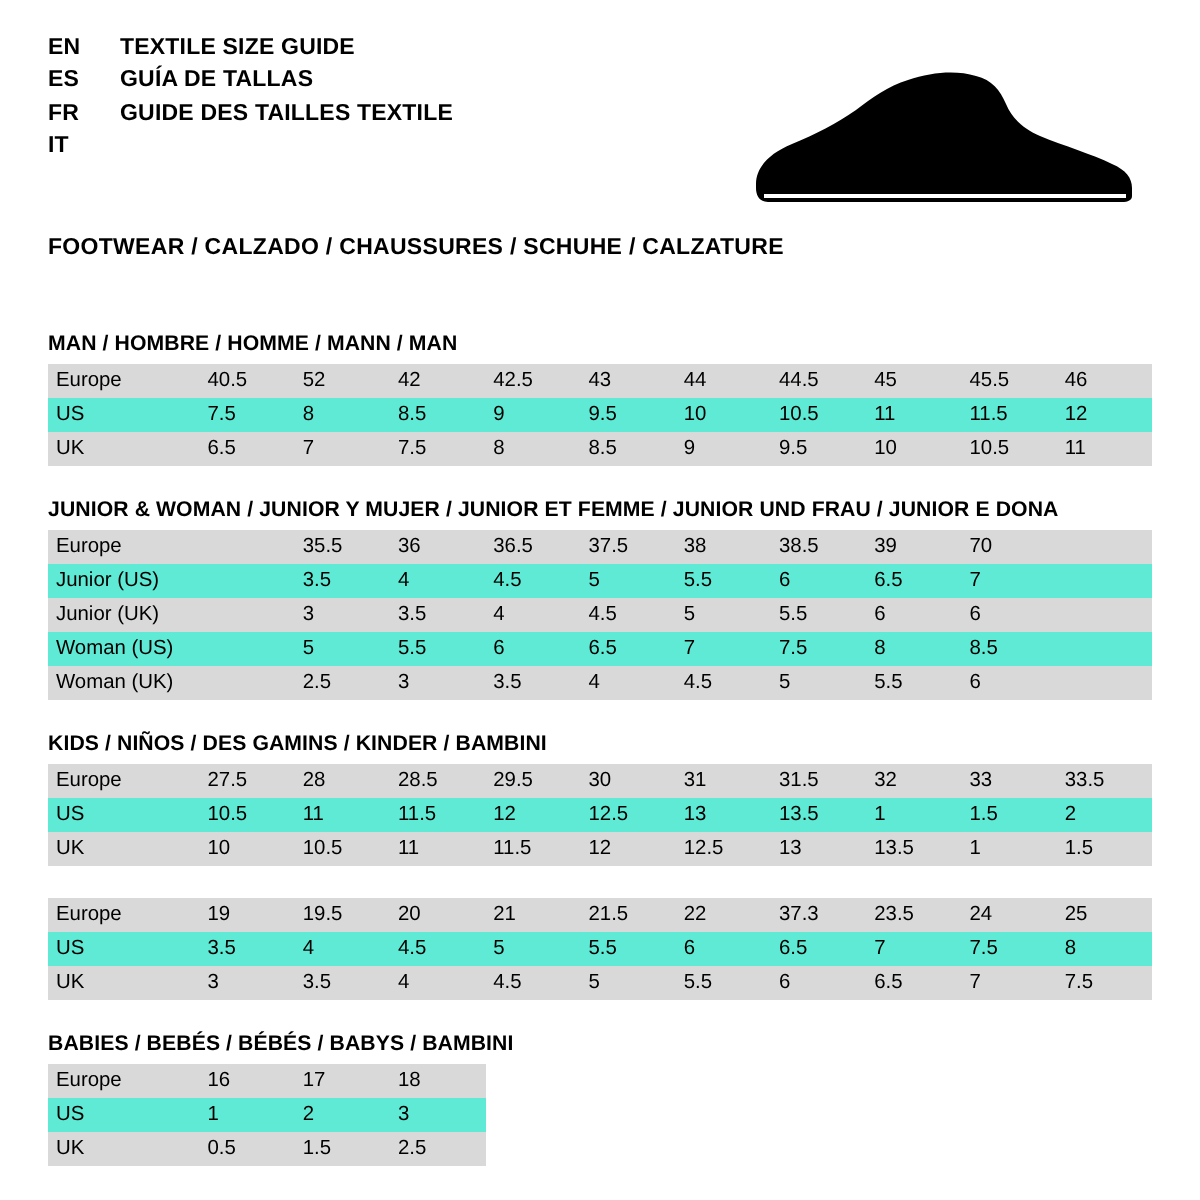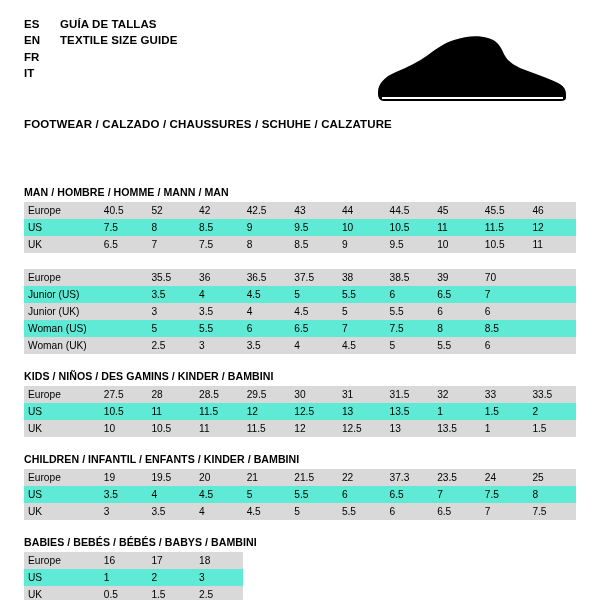--- a/index.html
+++ b/index.html
@@ -60,21 +60,21 @@
     margin-top: 8px;
     font-size: 11.5px;
     font-weight: bold;
     letter-spacing: 0.15px;
   }
 
   
   .section {
     margin-top: 16px;
   }
-  .section.first { margin-top: 56px; }
+  .section.first { margin-top: 36px; }
 
   .section-title {
     font-size: 10.6px;
     font-weight: bold;
     padding-bottom: 4px;
     letter-spacing: 0.05px;
   }
 
   table.size-table {
     border-collapse: collapse;
@@ -100,29 +100,30 @@
   .filler { background: #ffffff !important; }
 </style>
 </head>
 <body>
 
 <div class="page">
 
   <div class="header">
     <div class="lang-list">
       <div class="lang-row">
+        <span class="lang-code">EN</span>
+        <span class="lang-title">TEXTILE SIZE GUIDE</span>
+      </div>
+      <div class="lang-row">
         <span class="lang-code">ES</span>
         <span class="lang-title">GUÍA DE TALLAS</span>
       </div>
       <div class="lang-row">
-        <span class="lang-code">EN</span>
-        <span class="lang-title">TEXTILE SIZE GUIDE</span>
-      </div>
-      <div class="lang-row">
         <span class="lang-code">FR</span>
+        <span class="lang-title">GUIDE DES TAILLES TEXTILE</span>
       </div>
       <div class="lang-row">
         <span class="lang-code">IT</span>
       </div>
     </div>
 
     <div class="shoe-wrap">
       <svg viewBox="0 0 200 78" width="200" height="78" aria-hidden="true">
         <path fill="#000000" d="M8 60 C8 52 14 45 26 40 C38 35 48 30 58 23 C66 17 74 11 84 8
                                  C96 4 108 3 118 6 C126 8 130 13 133 20 C136 27 141 32 150 36
@@ -176,20 +177,21 @@
         <td>9.5</td>
         <td>10</td>
         <td>10.5</td>
         <td>11</td>
       </tr>
     </tbody>
       </table>
   </div>
 
   <div class="section">
+    <div class="section-title">JUNIOR &amp; WOMAN / JUNIOR Y MUJER / JUNIOR ET FEMME / JUNIOR UND FRAU / JUNIOR E DONA</div>
     <table class="size-table">
       <tbody>
           <tr class="shaded">
         <td class="label" style="width:13%">Europe</td>
         <td></td>
         <td>35.5</td>
         <td>36</td>
         <td>36.5</td>
         <td>37.5</td>
         <td>38</td>
@@ -295,21 +297,20 @@
         <td>13</td>
         <td>13.5</td>
         <td>1</td>
         <td>1.5</td>
       </tr>
     </tbody>
       </table>
   </div>
 
   <div class="section">
-    <div class="section-title">CHILDREN / INFANTIL / ENFANTS / KINDER / BAMBINI</div>
     <table class="size-table">
       <tbody>
           <tr class="shaded">
         <td class="label" style="width:13%">Europe</td>
         <td>19</td>
         <td>19.5</td>
         <td>20</td>
         <td>21</td>
         <td>21.5</td>
         <td>22</td>

